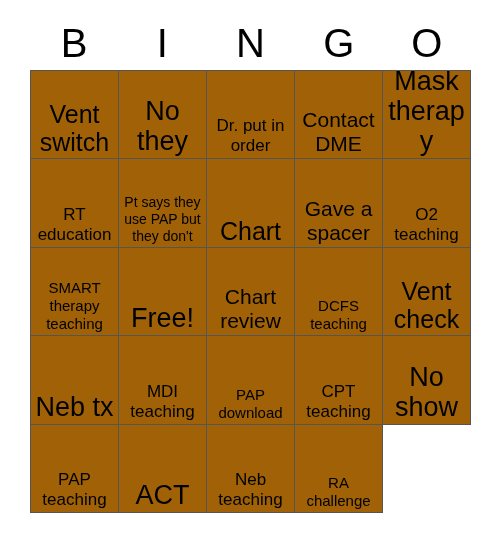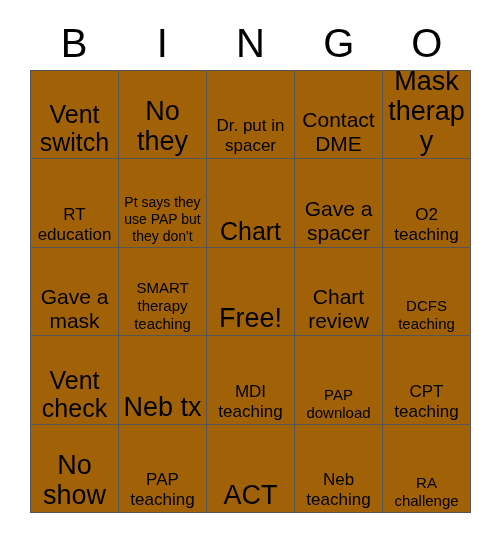--- a/index.html
+++ b/index.html
@@ -94,21 +94,21 @@
     </div>
 
   <div class="grid">
       <div class="cell s-lg">
         <span class="cell-text">Vent switch</span>
       </div>
       <div class="cell s-xl">
         <span class="cell-text">No they</span>
       </div>
       <div class="cell s-sm">
-        <span class="cell-text">Dr. put in spacer</span>
+        <span class="cell-text">Dr. put in order</span>
       </div>
       <div class="cell s-md">
         <span class="cell-text">Contact DME</span>
       </div>
       <div class="cell s-xl">
         <span class="cell-text">Mask therapy</span>
       </div>
       <div class="cell s-sm">
         <span class="cell-text">RT education</span>
       </div>
@@ -116,23 +116,20 @@
         <span class="cell-text">Pt says they use PAP but they don't</span>
       </div>
       <div class="cell s-lg">
         <span class="cell-text">Chart</span>
       </div>
       <div class="cell s-md">
         <span class="cell-text">Gave a spacer</span>
       </div>
       <div class="cell s-sm">
         <span class="cell-text">O2 teaching</span>
-      </div>
-      <div class="cell s-md">
-        <span class="cell-text">Gave a mask</span>
       </div>
       <div class="cell s-xs">
         <span class="cell-text">SMART therapy teaching</span>
       </div>
       <div class="cell s-xl">
         <span class="cell-text">Free!</span>
       </div>
       <div class="cell s-md">
         <span class="cell-text">Chart review</span>
       </div>

